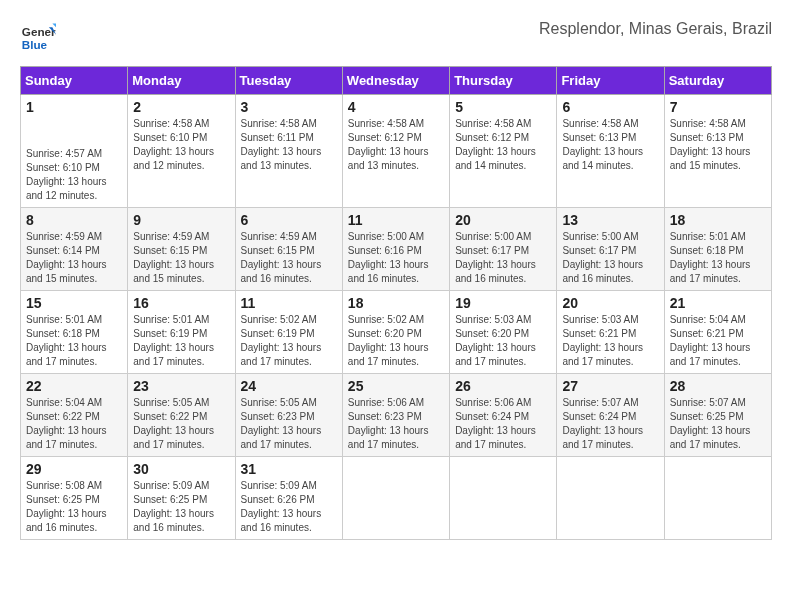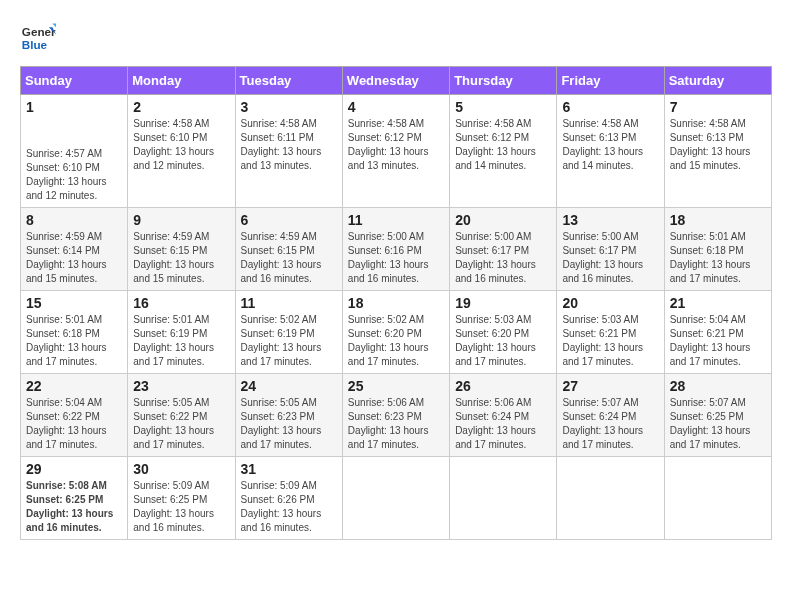--- a/index.html
+++ b/index.html
@@ -36,21 +36,21 @@
     .location-title {
       font-size: 16px;
       color: #555;
     }
     .calendar-table {
       width: 100%;
       border-collapse: collapse;
       font-size: 11px;
     }
     .calendar-table th {
-      background-color: #8b5cf6;
+      background-color: #6d28d9;
       color: #fff;
       padding: 6px 4px;
       text-align: left;
       font-size: 13px;
       font-weight: bold;
       border: 1px solid #aaa;
     }
     .calendar-table td {
       border: 1px solid #ccc;
       vertical-align: top;
@@ -84,20 +84,21 @@
   <div class="header-area">
     <div class="logo">
       <svg class="logo-icon" viewBox="0 0 40 40" xmlns="http://www.w3.org/2000/svg">
         <text x="2" y="18" font-size="13" font-weight="bold" fill="#333" font-family="Arial">General</text>
         <text x="2" y="32" font-size="13" font-weight="bold" fill="#1565c0" font-family="Arial">Blue</text>
         <polygon points="32,8 40,16 36,8" fill="#1565c0"></polygon>
         <polygon points="36,4 44,12 40,4" fill="#42a5f5"></polygon>
       </svg>
     </div>
     <div class="title-area">
+      <div class="location-title">Resplendor, Minas Gerais, Brazil</div>
     </div>
   </div>
 
   <table class="calendar-table">
     <thead>
       <tr>
       <th>Sunday</th>
           <th>Monday</th>
           <th>Tuesday</th>
           <th>Wednesday</th>
@@ -279,21 +280,21 @@
           <td>
             <div class="day-number">28</div>
             <div class="day-info" style="white-space: pre-line;">Sunrise: 5:07 AM
 Sunset: 6:25 PM
 Daylight: 13 hours and 17 minutes.</div>
           </td>
         </tr>
         <tr>
           <td>
             <div class="day-number">29</div>
-            <div class="day-info" style="white-space: pre-line; font-weight: bold;">Sunrise: 5:08 AM
+            <div class="day-info" style="white-space: pre-line;">Sunrise: 5:08 AM
 Sunset: 6:25 PM
 Daylight: 13 hours and 16 minutes.</div>
           </td>
           <td>
             <div class="day-number">30</div>
             <div class="day-info" style="white-space: pre-line;">Sunrise: 5:09 AM
 Sunset: 6:25 PM
 Daylight: 13 hours and 16 minutes.</div>
           </td>
           <td>

